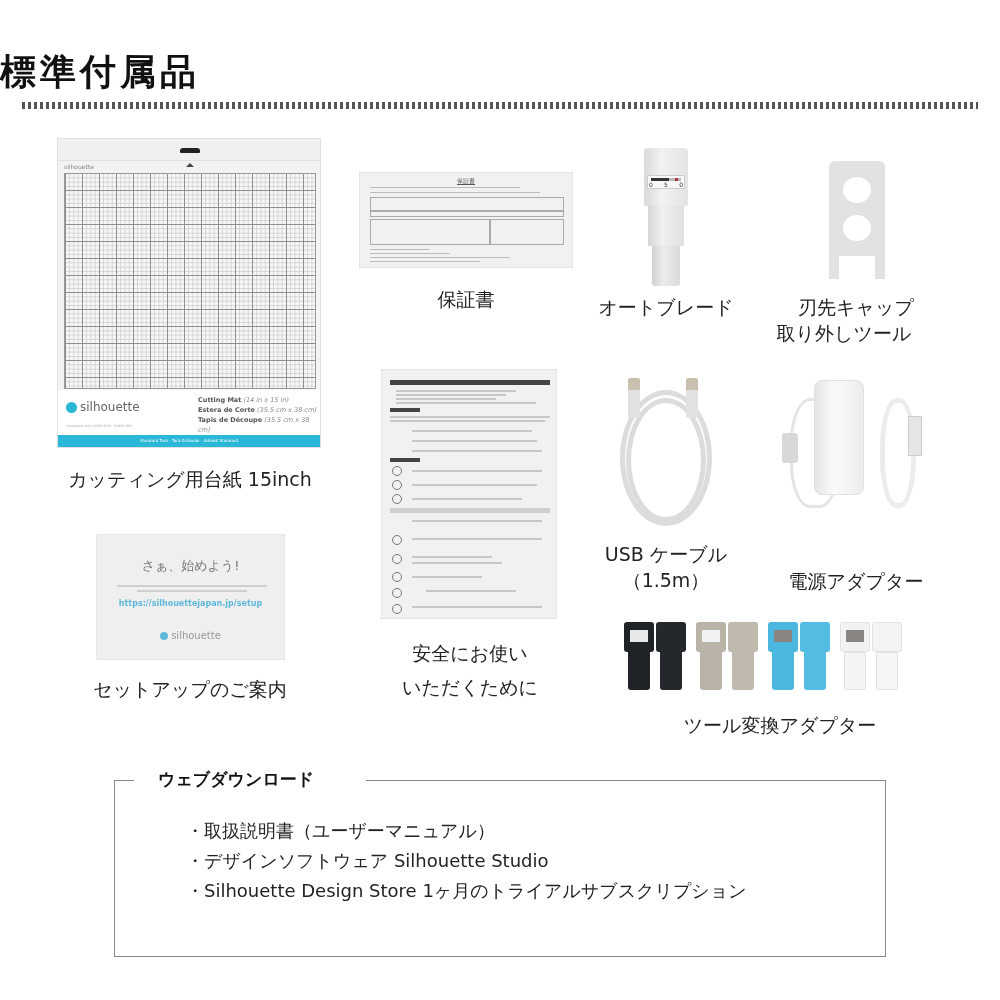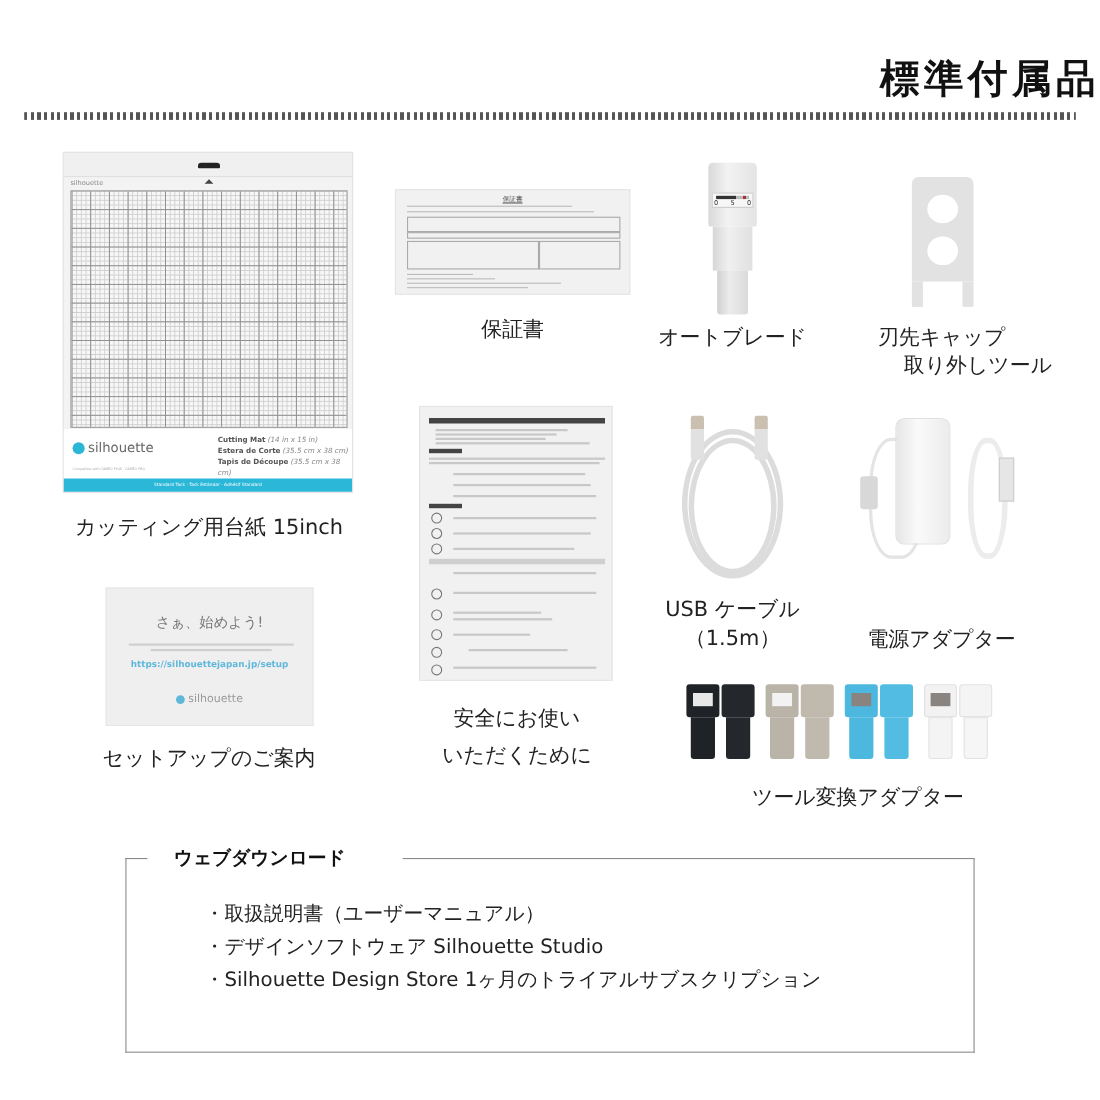--- a/index.html
+++ b/index.html
@@ -1,20 +1,20 @@
 <!DOCTYPE html>
 <html><head>
 <meta charset="utf-8">
 <style>
   * { box-sizing: border-box; margin: 0; padding: 0; }
   html, body { width: 1000px; height: 1000px; background: #ffffff; overflow: hidden; }
   body { position: relative; font-family: "DejaVu Sans", "Liberation Sans", sans-serif; color: #1a1a1a; }
 
   .title {
-    position: absolute; left: 0; top: 48px; width: 1000px; text-align: right;
+    position: absolute; left: 0; top: 48px; width: 1000px; text-align: left;
     font-size: 36px; font-weight: bold; letter-spacing: 4px; color: #111;
   }
   .dotted-rule {
     position: absolute; left: 22px; top: 102px; width: 956px; height: 7px;
     background: repeating-linear-gradient(90deg, #555 0 3px, transparent 3px 6px);
   }
   .caption {
     position: absolute; text-align: center; font-size: 19px; line-height: 26px; color: #222;
     white-space: nowrap;
   }
@@ -191,21 +191,21 @@
 <div class="caption" style="left:576px; top:294px; width:180px;">オートブレード</div>
 
 <div class="captool">
   <div class="plate"></div>
   <div class="hole" style="top:16px;"></div>
   <div class="hole" style="top:54px;"></div>
   <div class="leg" style="left:0;"></div>
   <div class="leg" style="left:46px;"></div>
 </div>
 <div class="caption" style="left:766px; top:294px; width:180px;">刃先キャップ</div>
-<div class="caption" style="left:799px; top:320px; width:180px;font-family:Liberation Serif, serif;">取り外しツール</div>
+<div class="caption" style="left:754px; top:320px; width:180px;">取り外しツール</div>
 
 <div class="safety">
   <div class="s-bar" style="top:10px; width:160px;"></div>
   <div class="s-text" style="left:14px; top:20px; width:120px;"></div>
   <div class="s-text" style="left:14px; top:24px; width:110px;"></div>
   <div class="s-text" style="left:14px; top:28px; width:100px;"></div>
   <div class="s-text" style="left:14px; top:32px; width:140px;"></div>
   <div class="s-bar" style="top:38px; width:30px; height:4px;"></div>
   <div class="s-text" style="left:8px; top:46px; width:160px;"></div>
   <div class="s-text" style="left:8px; top:50px; width:155px;"></div>

